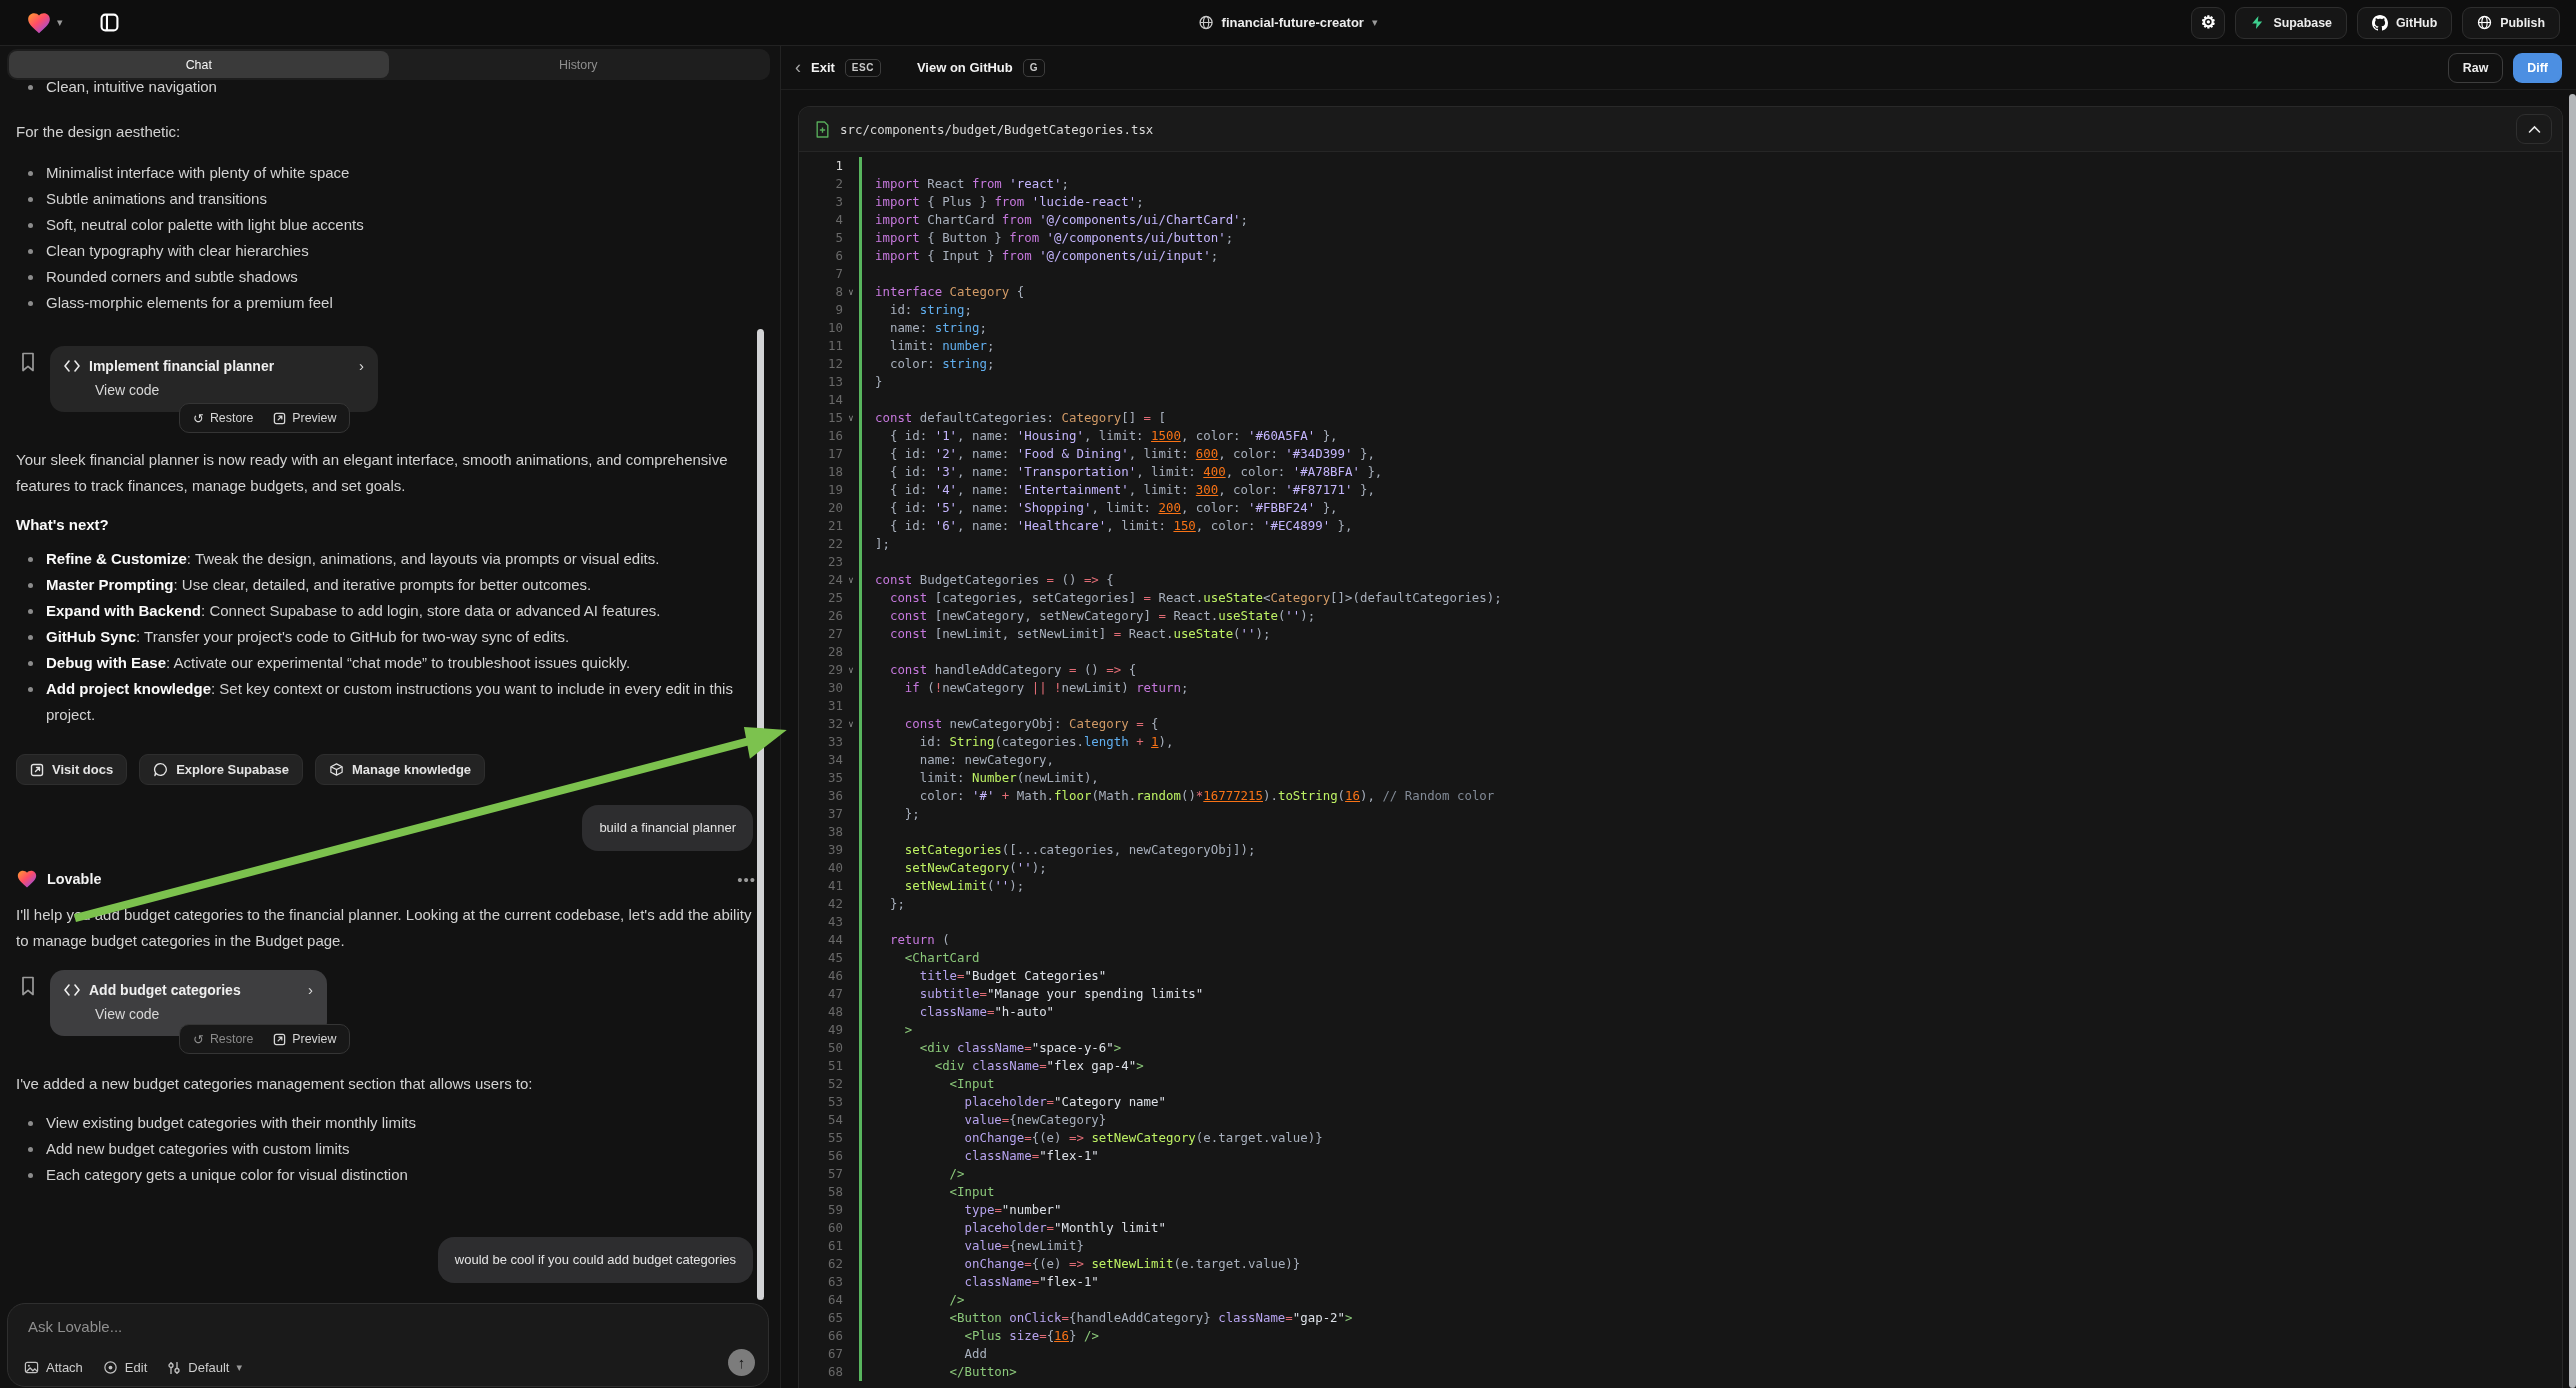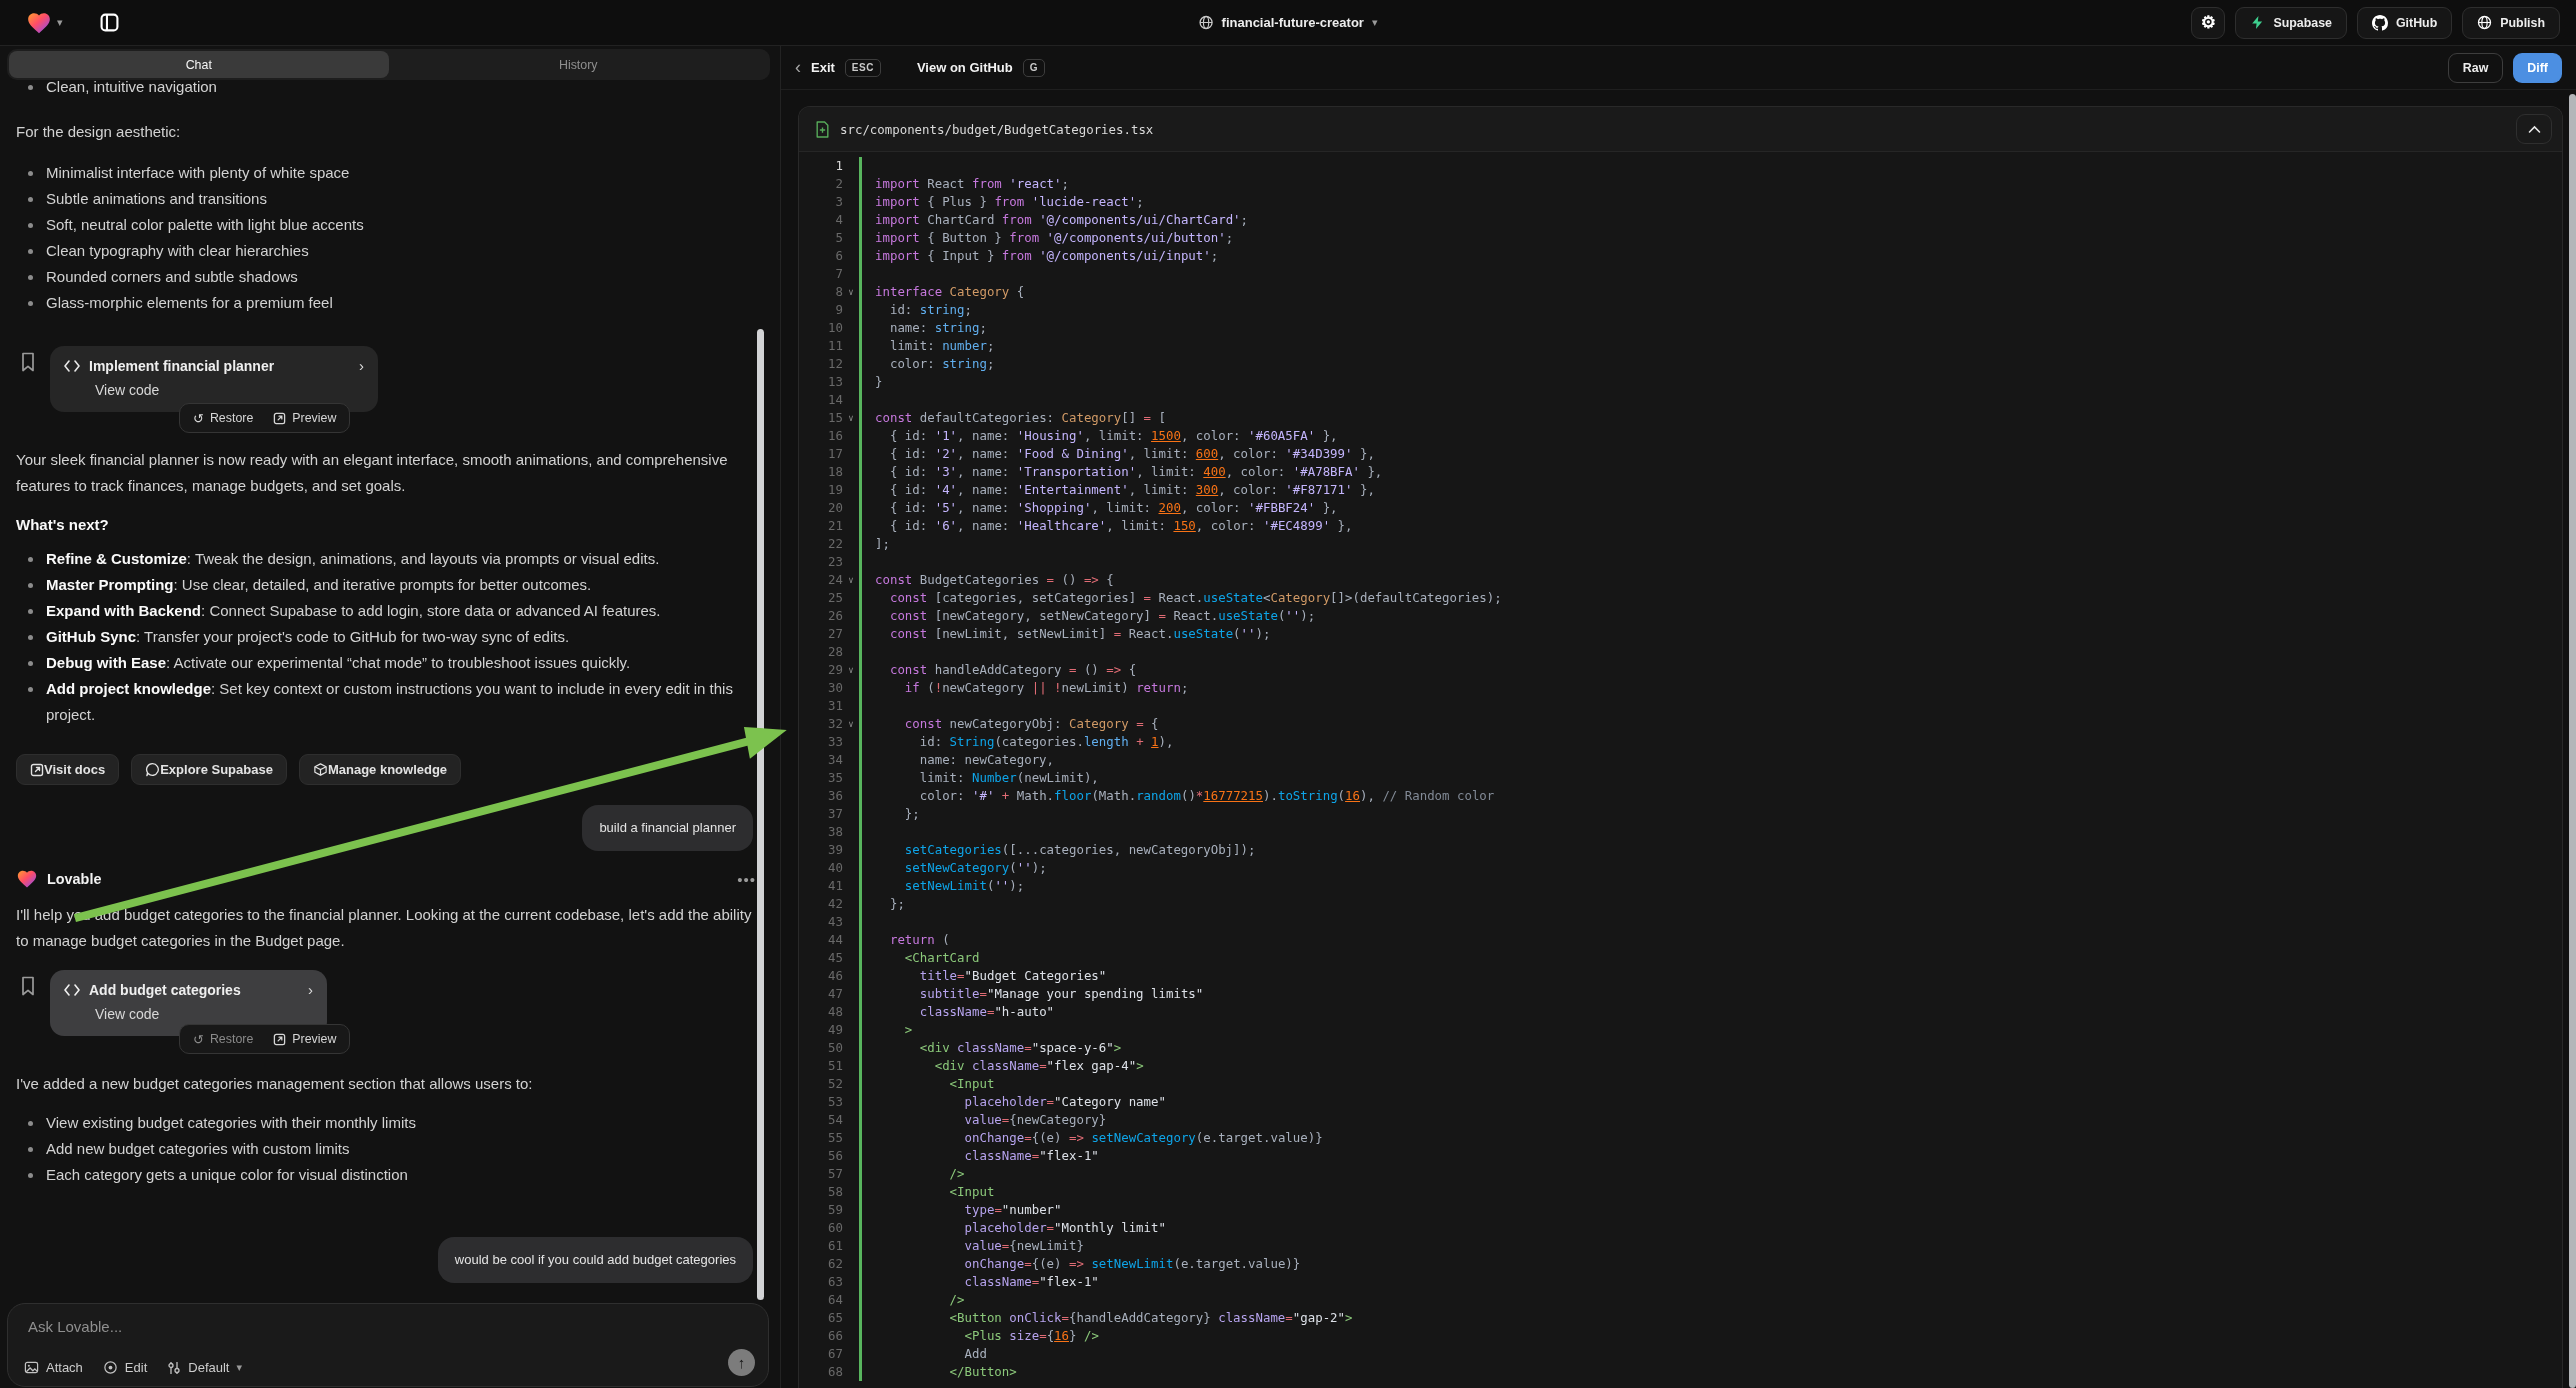--- a/index.html
+++ b/index.html
@@ -44,21 +44,21 @@
   .ver-title { flex:1; white-space:nowrap; }
   .chev-r { color:#dcdcdc; font-size:15px; font-weight:400; }
   .view-code { padding:8px 7px 0 45px; font-size:14px; color:#d8d8d8; cursor:pointer; }
   .bookmark-wrap { position:absolute; }
   .pill { position:absolute; height:30px; background:#181818; border:1px solid #353535; border-radius:10px; display:flex; align-items:center; padding:0 4px; gap:2px; z-index:5; }
   .pill-btn { display:flex; align-items:center; gap:6px; font-size:12.4px; color:#d6d6d6; padding:0 9px; height:24px; border-radius:7px; cursor:pointer; white-space:nowrap; }
   .pill-btn.dim { color:#8a8a8a; }
   .restore-glyph { font-size:13px; }
 
   .act-row { position:absolute; left:16px; display:flex; gap:12px; }
-  .act-btn { height:31px; display:flex; align-items:center; gap:0; padding:0 13px; background:#232323; border:1px solid #2e2e2e; border-radius:9px; color:#e3e3e3; font-size:13px; font-weight:600; cursor:pointer; white-space:nowrap; }
+  .act-btn { height:31px; display:flex; align-items:center; gap:8px; padding:0 13px; background:#232323; border:1px solid #2e2e2e; border-radius:9px; color:#e3e3e3; font-size:13px; font-weight:600; cursor:pointer; white-space:nowrap; }
 
   .bubble { position:absolute; right:27px; background:#2d2d2f; color:#e4e4e4; font-size:13px; line-height:22px; padding:12px 17px; border-radius:16px; white-space:nowrap; }
 
   .assist-row { position:absolute; left:16px; right:24px; display:flex; align-items:center; gap:9px; }
   .assist-name { font-size:14.4px; font-weight:700; color:#f2f2f2; flex:1; }
   .dots { color:#9a9a9a; font-size:15px; letter-spacing:1px; cursor:pointer; }
 
   .chat-scrollbar { position:absolute; left:757px; top:283px; width:7px; height:971px; background:#d2d3d5; border-radius:4px; z-index:4; }
 
   .composer { position:absolute; top:1257px; left:7px; width:762px; height:84px; background:#1a1a1a; border:1px solid #2f2f2f; border-radius:18px; z-index:6; }
@@ -86,21 +86,21 @@
 
   .code-area { padding-top:5px; font-family:"DejaVu Sans Mono", monospace; font-size:12.4px; }
   .code-line { display:flex; height:18px; line-height:18px; white-space:pre; }
   .gutter-num { width:44px; text-align:right; color:#696969; flex:0 0 auto; }
   .gutter-num.cur { color:#d8d8d8; }
   .fold { width:16px; text-align:center; color:#8a8a8a; font-size:9px; flex:0 0 auto; }
   .diff-bar { width:3px; background:#58b55e; flex:0 0 auto; }
   .code-text { padding-left:13px; color:#a8b0bd; }
   .tk-p { color:#a8b0bd; } .tk-k { color:#c678dd; } .tk-o { color:#e06c75; }
   .tk-s { color:#c4b5fd; } .tk-n { color:#f97316;text-decoration:underline; } .tk-t { color:#d19a66; }
-  .tk-f { color:#0ea5e9; } .tk-b { color:#61afef; } .tk-g { color:#8bc87a; }
+  .tk-f { color:#bef264; } .tk-b { color:#61afef; } .tk-g { color:#8bc87a; }
   .tk-a { color:#b7a4ef; } .tk-j { color:#dde1e8; } .tk-c { color:#828a96; }
 
   .code-scrollbar { position:absolute; right:0; top:48px; bottom:0; width:7px; background:#b4b6b9; border-radius:4px; }
 
   svg.ic { display:block; }
 </style>
 </head>
 <body>
 
 <div class="app">

